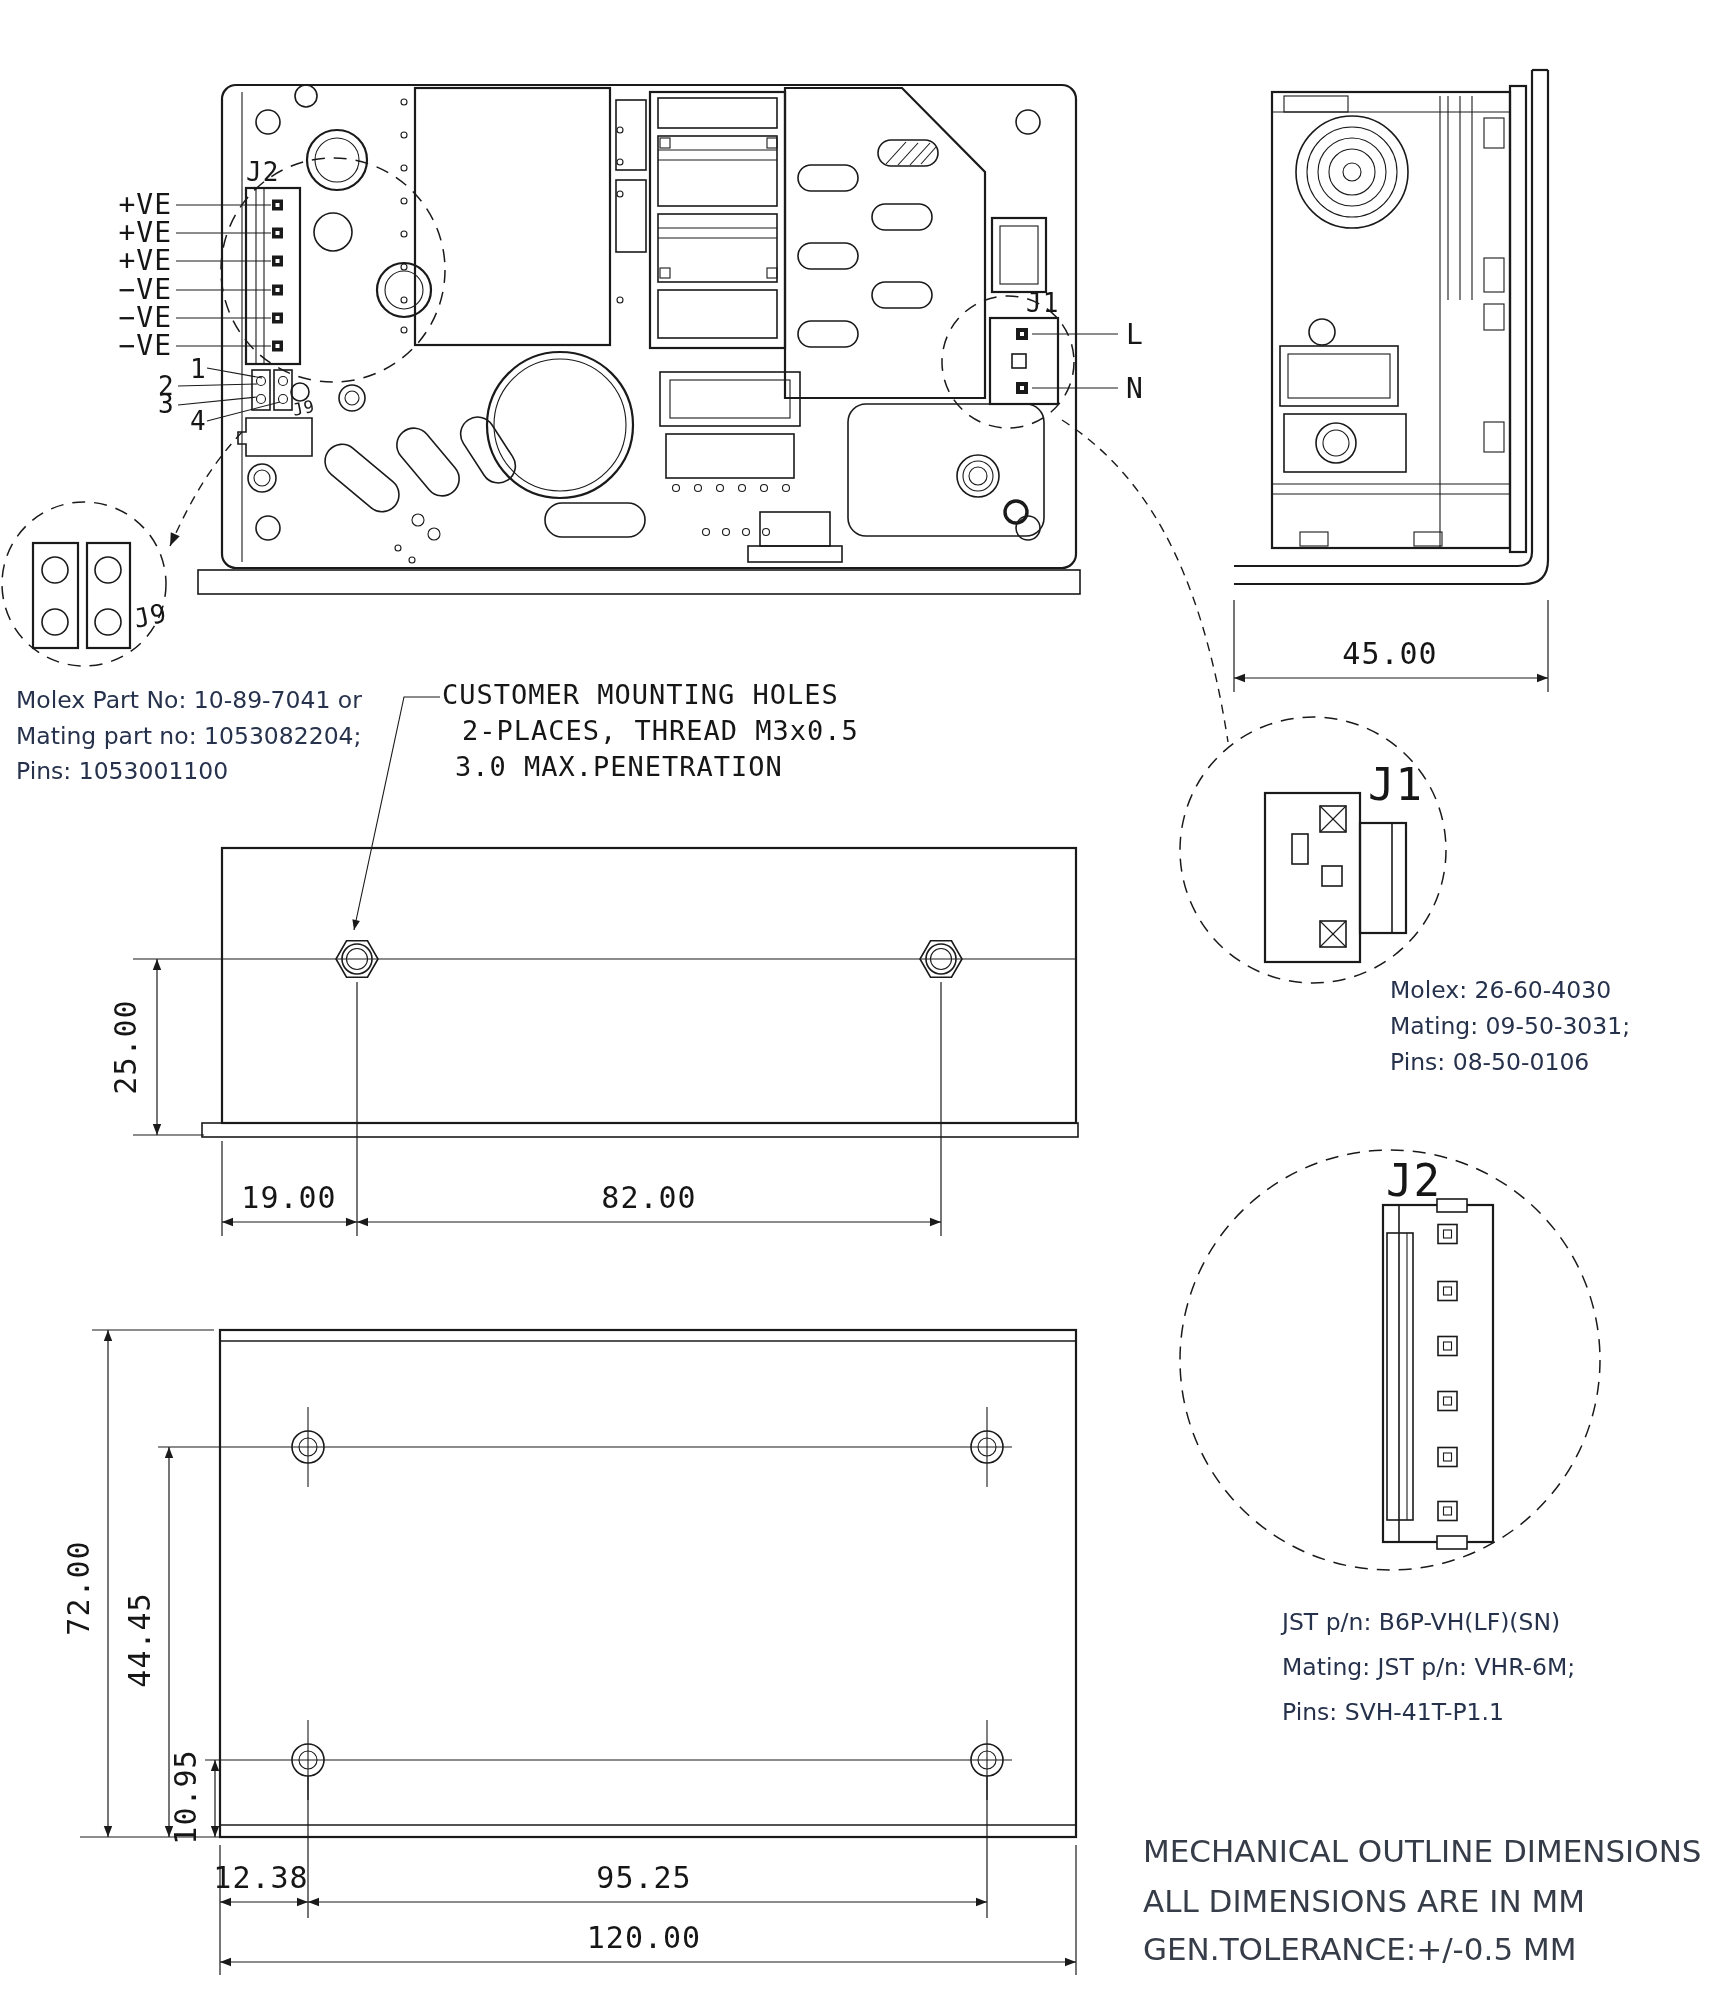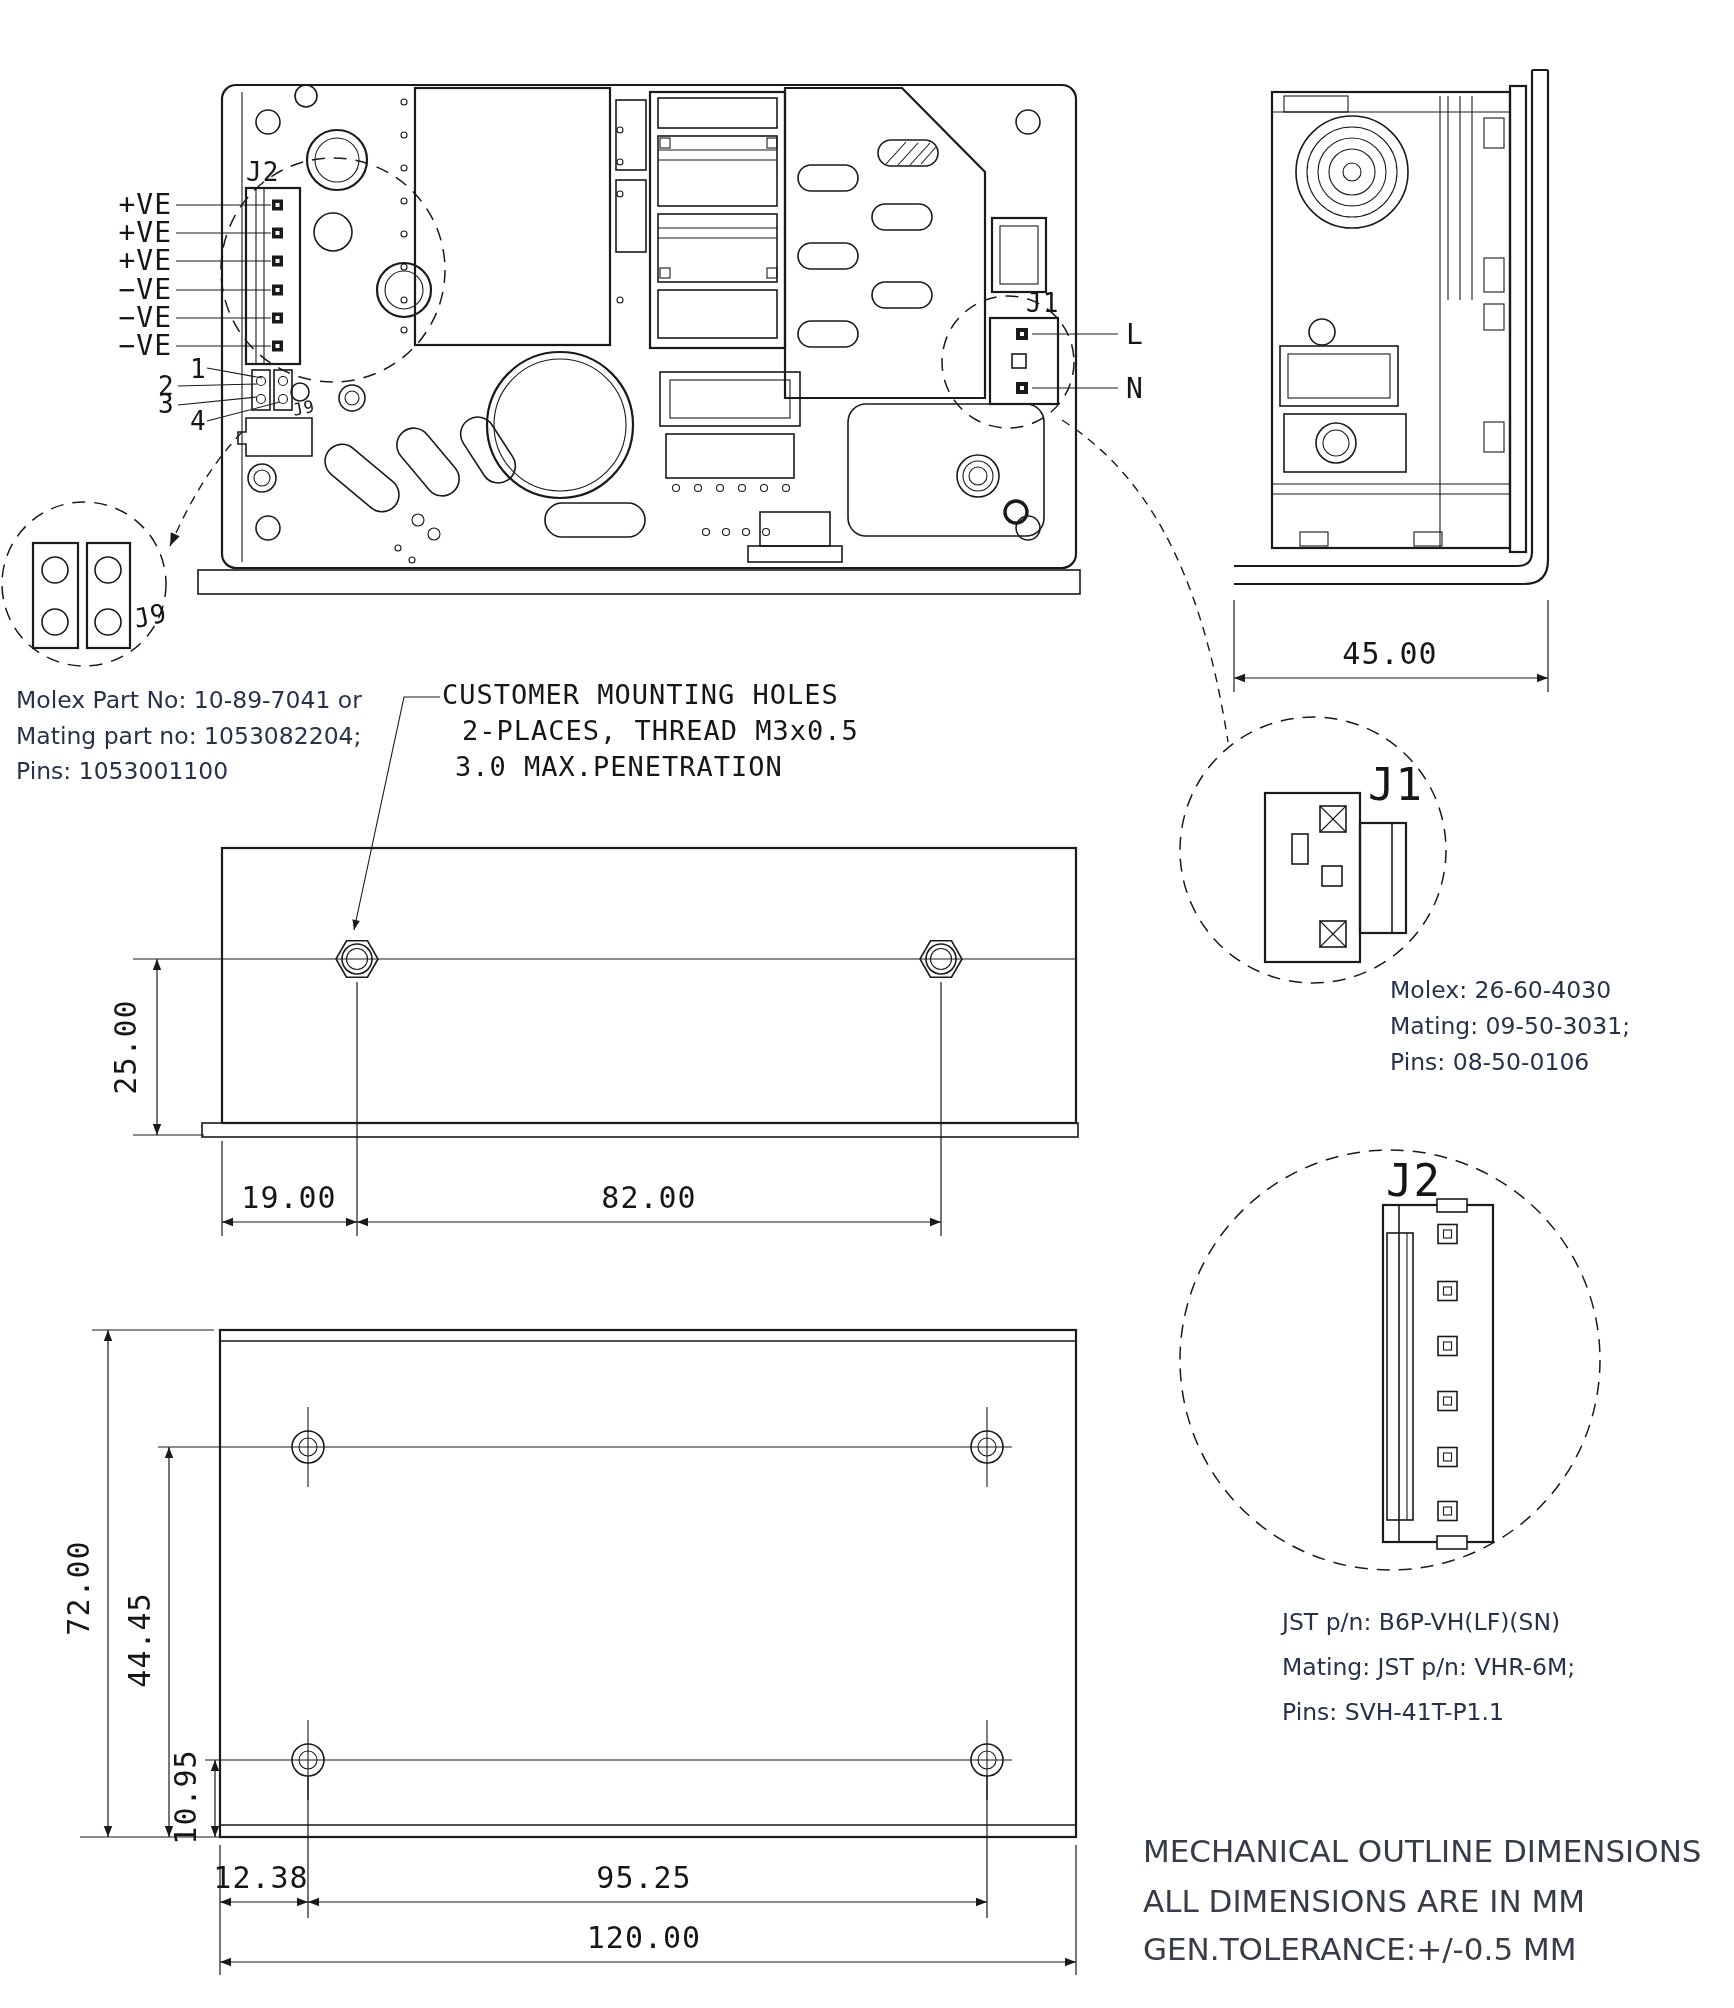--- a/index.html
+++ b/index.html
@@ -1,16 +1,16 @@
 <!DOCTYPE html>
 <html><head>
 <meta charset="utf-8">
 <style>
   html,body{margin:0;padding:0;background:#ffffff;}
-  .page{width:1734px;height:2008px;background:#ffffff;position:relative;overflow:hidden;border-radius:30px;}
+  .page{width:1734px;height:2008px;background:#ffffff;position:relative;overflow:hidden;}
   svg{display:block;}
   .ol  {fill:none;stroke:#1a1a1a;stroke-width:2.2;}
   .ol15{fill:none;stroke:#1a1a1a;stroke-width:1.6;}
   .olb {fill:none;stroke:#1a1a1a;stroke-width:3.4;}
   .tl  {fill:none;stroke:#1a1a1a;stroke-width:1.1;}
   .dim {fill:none;stroke:#1a1a1a;stroke-width:1.2;}
   .dash{fill:none;stroke:#1a1a1a;stroke-width:1.5;stroke-dasharray:13 9;}
   .dash2{fill:none;stroke:#1a1a1a;stroke-width:1.4;stroke-dasharray:9 7;}
   .fb  {fill:#1a1a1a;stroke:none;}
   .wfill{fill:#ffffff;}

